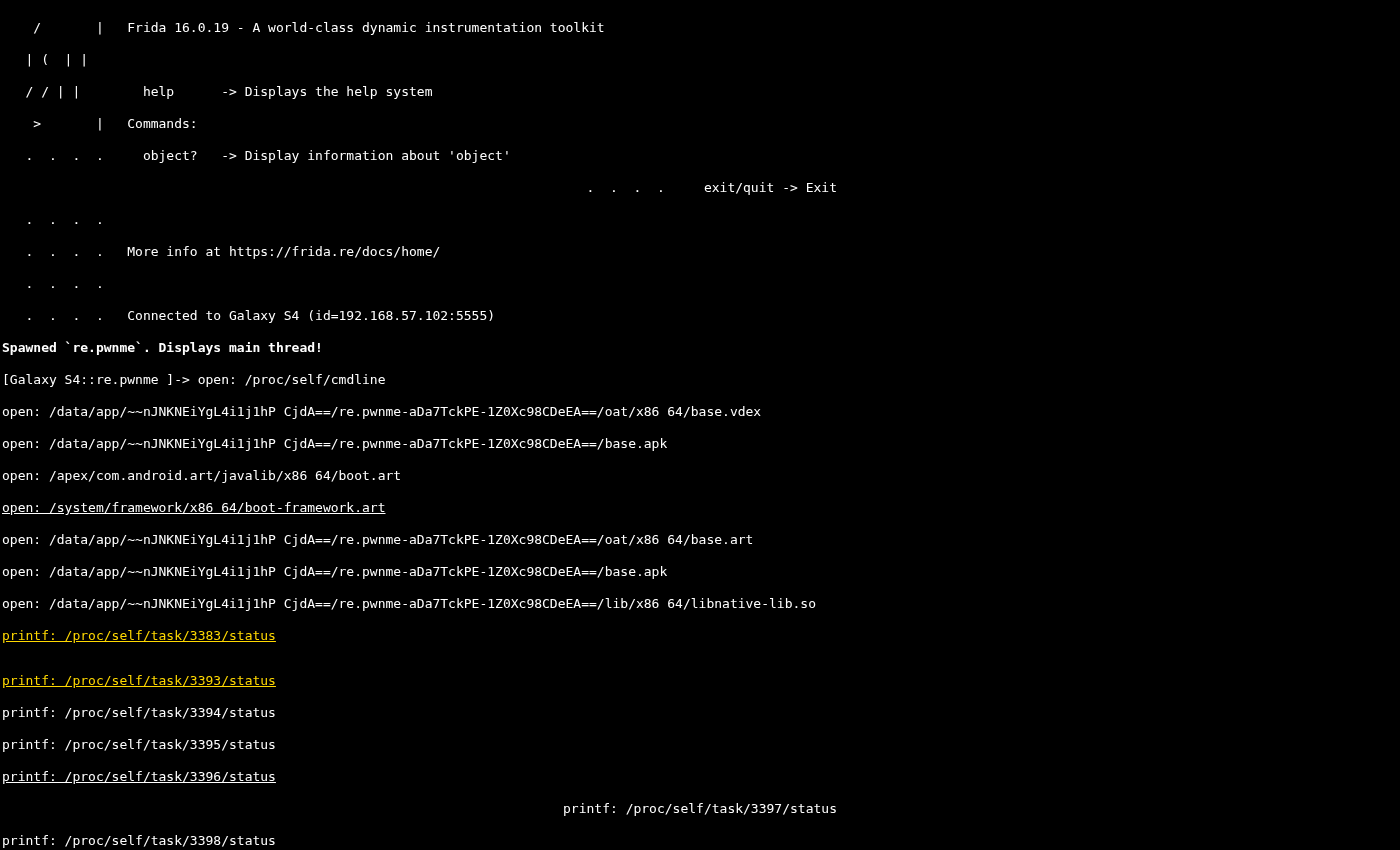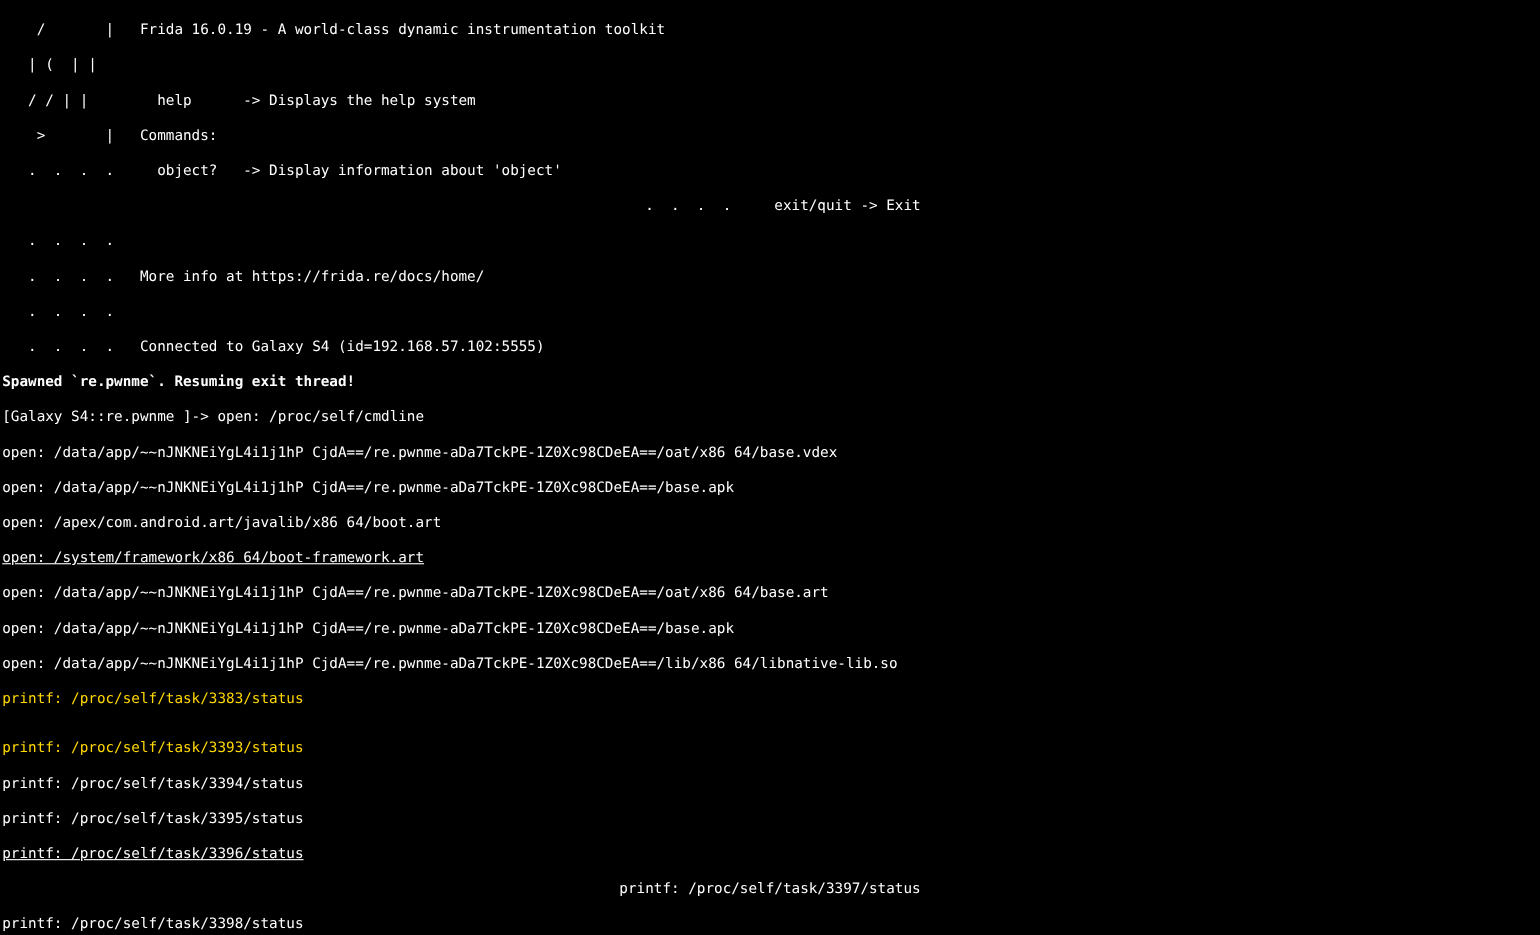--- a/index.html
+++ b/index.html
@@ -11,38 +11,38 @@
     font-size: 13px;
     line-height: 16px;
     width: 1400px;
     height: 850px;
     overflow: hidden;
   }
   .terminal {
     padding: 4px 2px;
     white-space: pre;
   }
-  .yellow  { color: #ffd800; }
+  .yellow  { color: #ffd800; text-decoration: underline; }
   .bold    { font-weight: bold; }
 </style>
 </head>
 <body>
 
 <div class="terminal">
 <span style="display: block;">    /       |   Frida 16.0.19 - A world-class dynamic instrumentation toolkit</span>
 <span style="display: block;">   | (  | |</span>
 <span style="display: block;">   / / | |        help      -&gt; Displays the help system</span>
 <span style="display: block;">    &gt;       |   Commands:</span>
 <span style="display: block;">   .  .  .  .     object?   -&gt; Display information about 'object'</span>
 <span style="display: block; text-align: center;">   .  .  .  .     exit/quit -&gt; Exit</span>
 <span style="display: block;">   .  .  .  .</span>
 <span style="display: block;">   .  .  .  .   More info at https://frida.re/docs/home/</span>
 <span style="display: block;">   .  .  .  .</span>
 <span style="display: block;">   .  .  .  .   Connected to Galaxy S4 (id=192.168.57.102:5555)</span>
-<span class="bold" style="display: block;">Spawned `re.pwnme`. Resuming exit thread!</span>
+<span class="bold" style="display: block;">Spawned `re.pwnme`. Displays main thread!</span>
 <span style="display: block;"><span>[Galaxy S4::re.pwnme ]-&gt; </span><span>open: /proc/self/cmdline</span></span>
 <span style="display: block;">open: /data/app/~~nJNKNEiYgL4i1j1hP CjdA==/re.pwnme-aDa7TckPE-1Z0Xc98CDeEA==/oat/x86 64/base.vdex</span>
 <span style="display: block;">open: /data/app/~~nJNKNEiYgL4i1j1hP CjdA==/re.pwnme-aDa7TckPE-1Z0Xc98CDeEA==/base.apk</span>
 <span style="display: block;">open: /apex/com.android.art/javalib/x86 64/boot.art</span>
 <span style="display: block; text-decoration: underline;">open: /system/framework/x86 64/boot-framework.art</span>
 <span style="display: block;">open: /data/app/~~nJNKNEiYgL4i1j1hP CjdA==/re.pwnme-aDa7TckPE-1Z0Xc98CDeEA==/oat/x86 64/base.art</span>
 <span style="display: block;">open: /data/app/~~nJNKNEiYgL4i1j1hP CjdA==/re.pwnme-aDa7TckPE-1Z0Xc98CDeEA==/base.apk</span>
 <span style="display: block;">open: /data/app/~~nJNKNEiYgL4i1j1hP CjdA==/re.pwnme-aDa7TckPE-1Z0Xc98CDeEA==/lib/x86 64/libnative-lib.so</span>
 <span class="yellow" style="display: block;">printf: /proc/self/task/3383/status</span>
 <span class="yellow" style="display: block; margin-top: 13px;">printf: /proc/self/task/3393/status</span>

